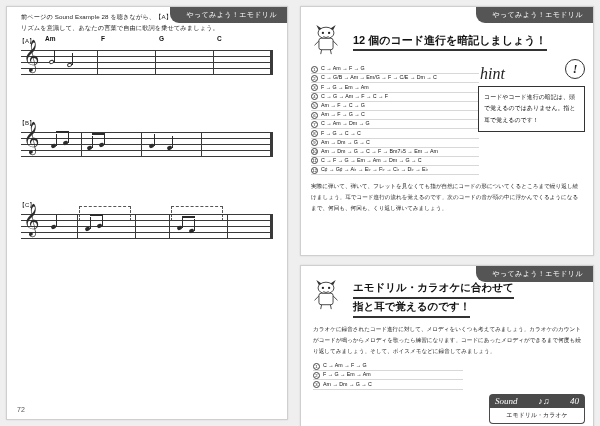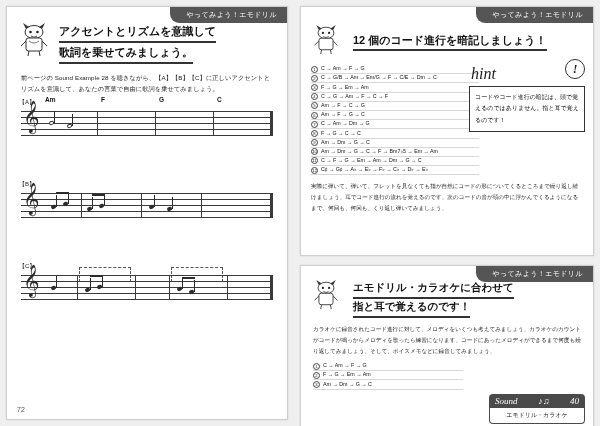--- a/index.html
+++ b/index.html
@@ -156,21 +156,21 @@
   }
   .chord-num {
     flex:0 0 auto;
     width:7px; height:7px; border:1px solid #444; border-radius:50%;
     font-size:4.2px; line-height:6px; text-align:center; color:#222;
   }
   .chord-seq { white-space:nowrap; overflow:hidden; }
 
   
   .hint-wrap {
-    position:absolute; right:8px; top:58px; width:116px;
+    position:absolute; right:8px; top:58px; width:107px;
   }
   .hint-head {
     font-family:"Liberation Serif", serif;
     font-style:italic; font-size:16px; color:#222;
     position:relative; padding-left:2px;
   }
   .hint-bulb {
     position:absolute; right:0; top:-6px;
     width:20px; height:20px; border-radius:50%;
     border:1.5px solid #333; background:#fff;
@@ -225,40 +225,20 @@
 </style>
 </head>
 <body>
 
 <div class="page-wrap">
 
   <div class="panel" id="left-page">
 
     <div class="ribbon">やってみよう！エモドリル</div>
 
-    <div class="title-row">
-      <div class="mascot">
-        <svg width="38" height="34" viewBox="0 0 38 34">
-          <ellipse cx="19" cy="9" rx="9" ry="6.5" fill="#fff" stroke="#333" stroke-width="1"></ellipse>
-          <path d="M11 6 L8 0 L14 4 Z" fill="#333"></path>
-          <path d="M27 6 L30 0 L24 4 Z" fill="#333"></path>
-          <circle cx="15.5" cy="9" r="1.3" fill="#222"></circle>
-          <circle cx="22.5" cy="9" r="1.3" fill="#222"></circle>
-          <path d="M16 13 q3 2.5 6 0" stroke="#333" fill="none" stroke-width="0.9"></path>
-          <rect x="11" y="15" width="16" height="13" rx="2.5" fill="#fff" stroke="#333" stroke-width="1"></rect>
-          <path d="M11 18 l-5 5 M27 18 l5 5" stroke="#333" stroke-width="1" fill="none"></path>
-          <path d="M14 28 l-1 5 M24 28 l1 5" stroke="#333" stroke-width="1" fill="none"></path>
-          <path d="M14 18 q5 4 10 0" stroke="#555" stroke-width="0.8" fill="none"></path>
-        </svg>
-      </div>
-      <div class="title-text">
-        <span class="u">アクセントとリズムを意識して</span>
-        <span class="u2">歌詞を乗せてみましょう。</span>
-      </div>
-    </div>
 
     <div class="body-para">前ページの Sound Example 28 を聴きながら、【A】【B】【C】に正しいアクセントとリズムを意識して、あなたの言葉で自由に歌詞を乗せてみましょう。</div>
 
     <div class="stave-block" style="margin-top:12px;">
       <div class="stave-label">【A】</div>
       <div class="stave">
         <div class="line"></div>
           <div class="line"></div>
           <div class="line"></div>
           <div class="line"></div>

